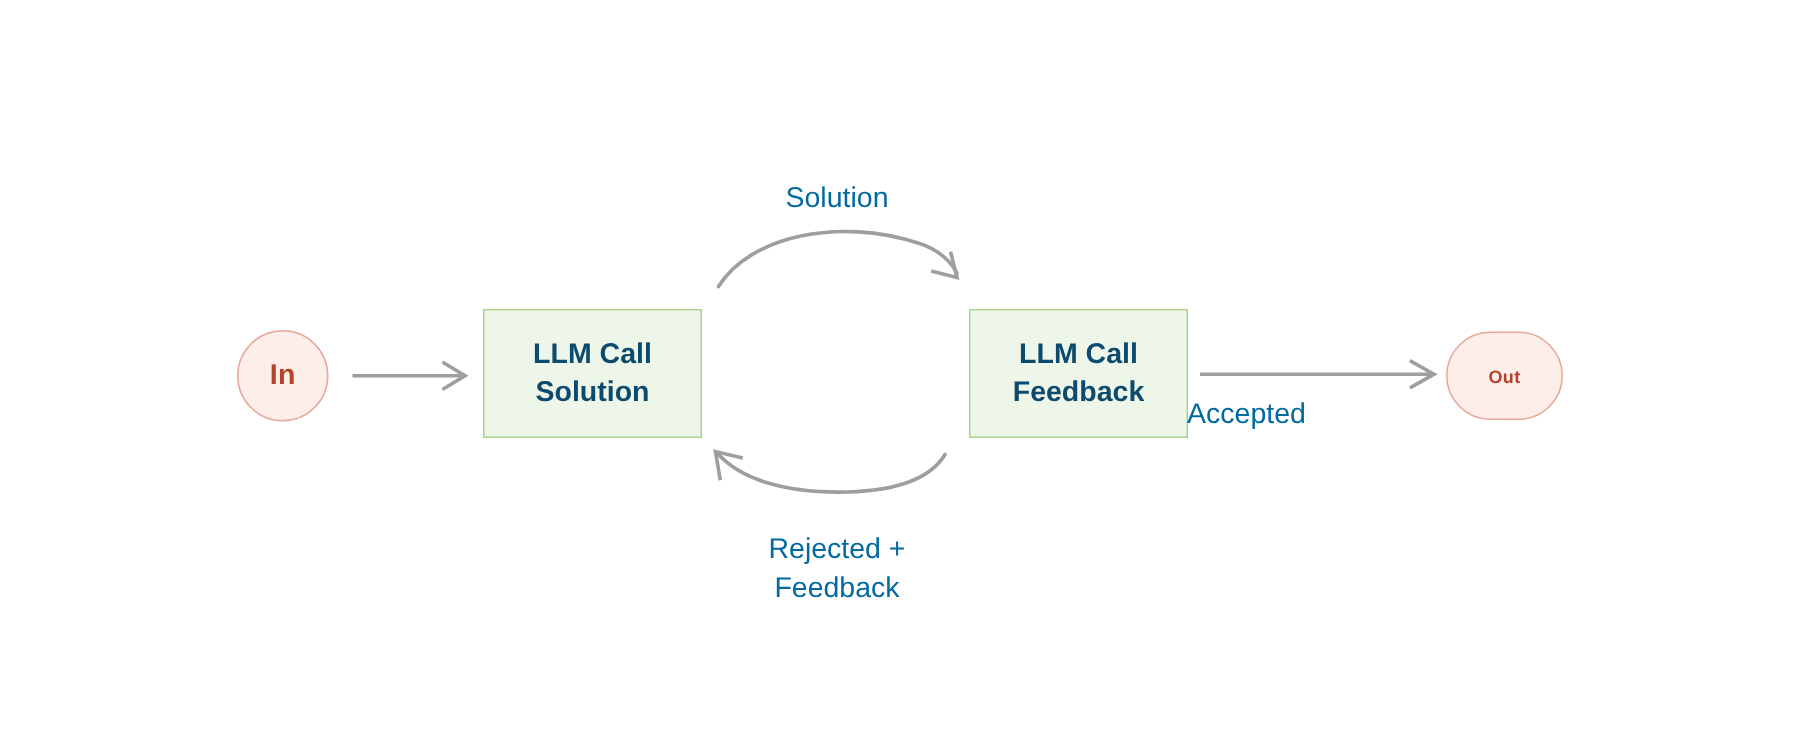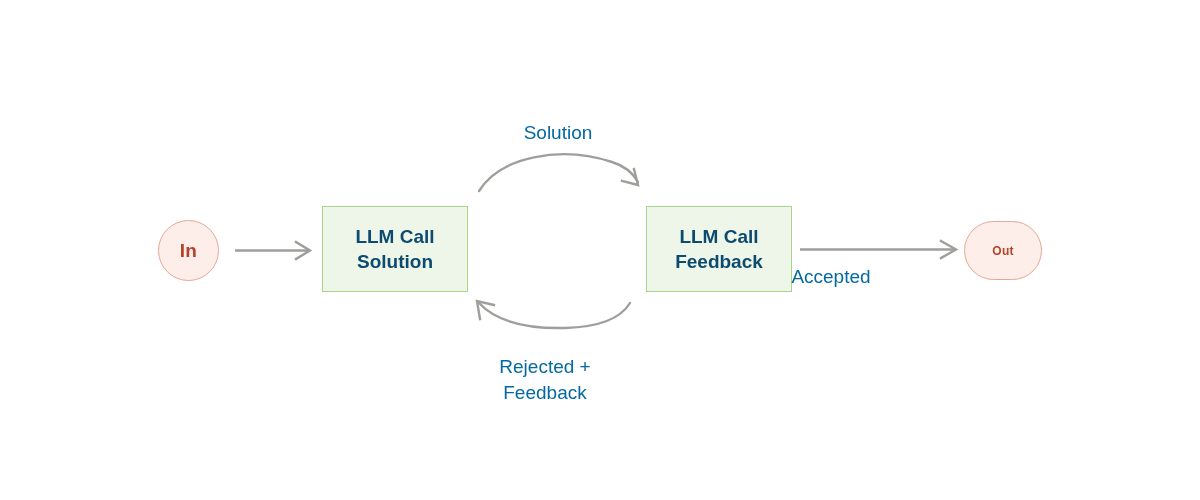--- a/index.html
+++ b/index.html
@@ -87,21 +87,21 @@
     line-height: 26px;
     text-align: center;
     white-space: pre-line;
   }
   .elabel-solution {
     left: 458px;
     top: 120px;
     width: 200px;
   }
   .elabel-rejected {
-    left: 443px;
+    left: 456px;
     top: 354px;
     width: 204px;
     text-align: center;
   }
   .elabel-accepted {
     left: 742px;
     top: 264px;
     width: 178px;
   }
 </style>

